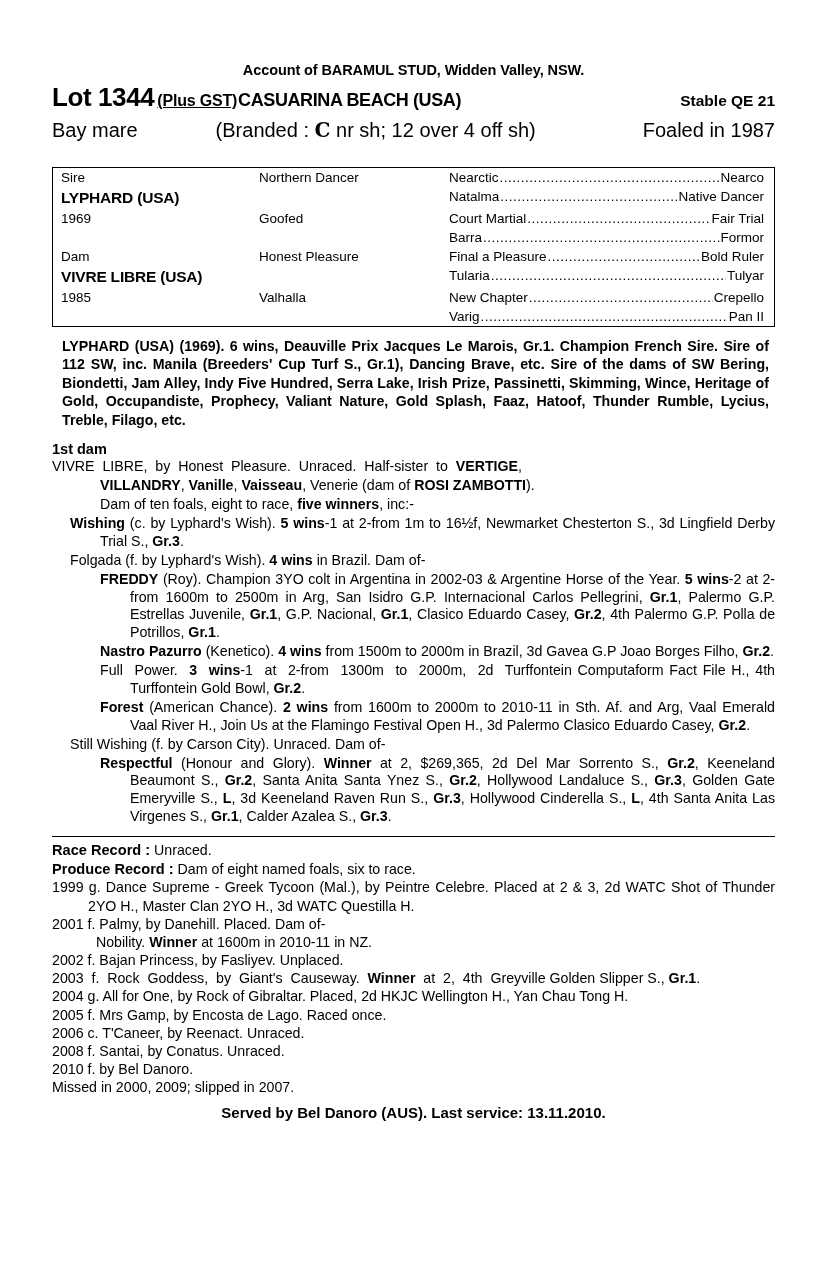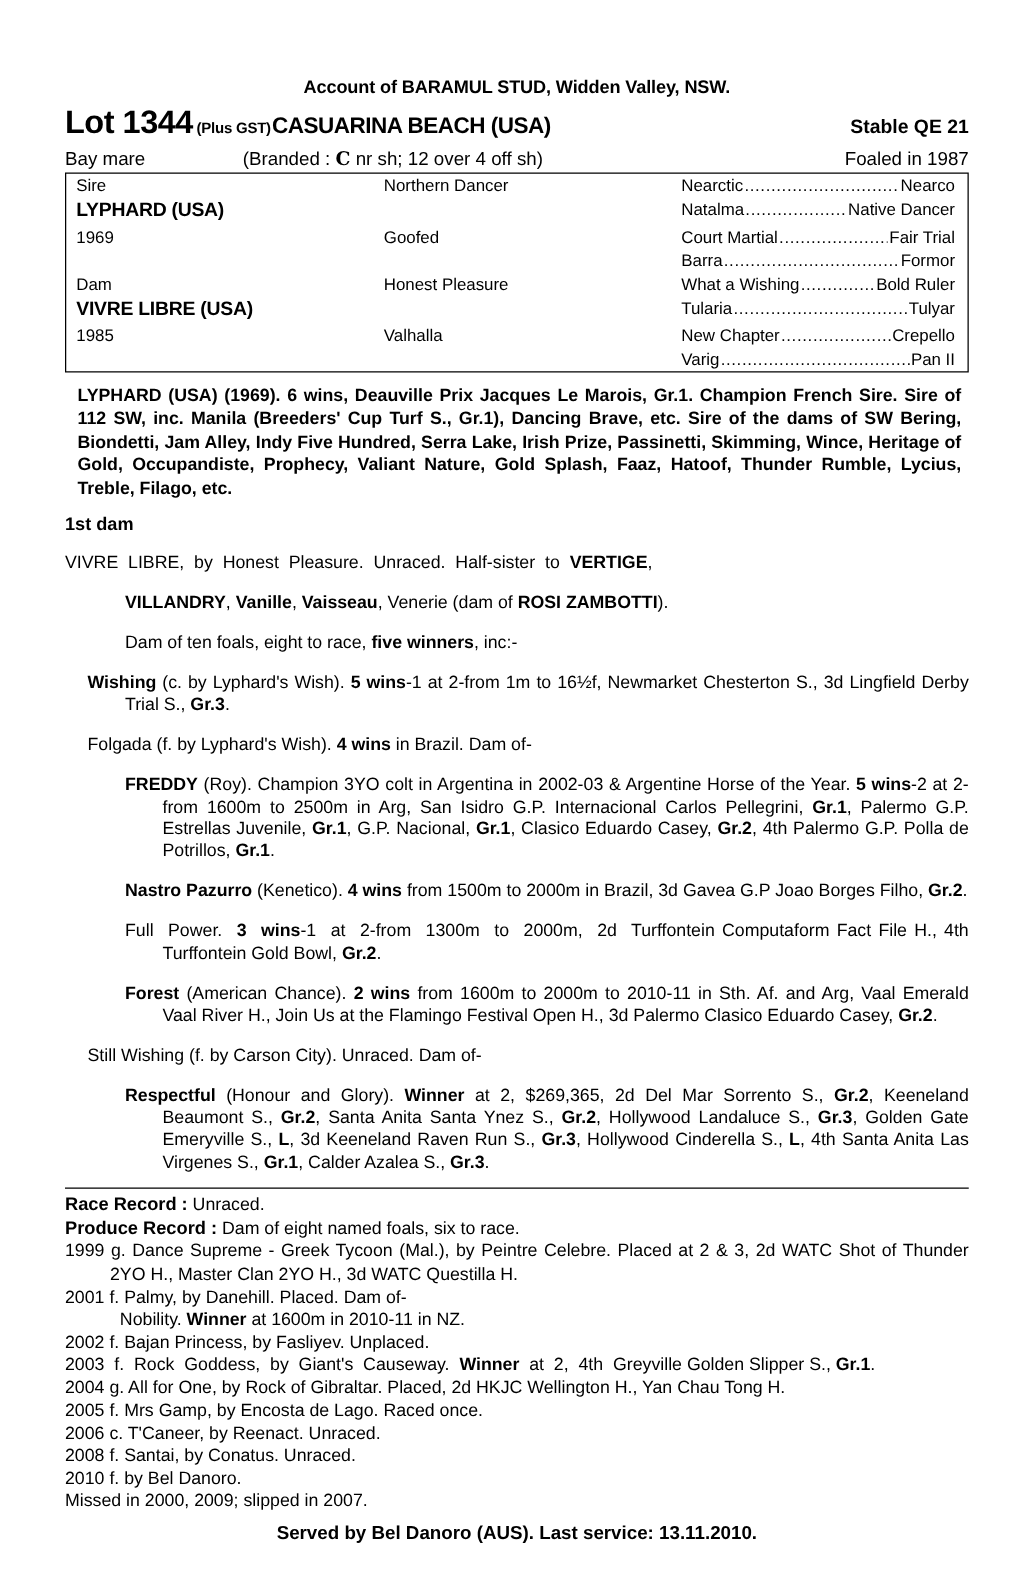--- a/index.html
+++ b/index.html
@@ -35,43 +35,44 @@
     align-items: baseline;
     justify-content: flex-start;
     margin-top: 2px;
   }
   .lot {
     font-size: 26px;
     font-weight: bold;
     letter-spacing: -0.4px;
   }
   .plusgst {
-    font-size: 12px;
+    font-size: 16px;
     font-weight: bold;
     margin-left: 3px;
     letter-spacing: -0.2px;
+    text-decoration: underline;
   }
   .horse-name {
     font-size: 18px;
     font-weight: bold;
     letter-spacing: -0.4px;
     margin-left: 1px;
   }
   .stable {
     font-size: 15.5px;
     font-weight: bold;
     margin-left: auto;
     white-space: nowrap;
   }
   .subtitle-row {
     display: flex;
     align-items: baseline;
-    font-size: 15px;
+    font-size: 20px;
     margin-top: 5px;
-    margin-bottom: 2px;
+    margin-bottom: 25px;
   }
   .subtitle-left { white-space: nowrap; }
   .subtitle-mid {
     margin-left: 78px;
     white-space: nowrap;
   }
   .subtitle-right {
     margin-left: auto;
     white-space: nowrap;
   }
@@ -84,21 +85,20 @@
   .ped-table {
     border: 1.6px solid #000;
     width: 100%;
     box-sizing: border-box;
     font-size: 13.5px;
     margin-bottom: 10px;
   }
   .ped-row {
     display: flex;
     align-items: stretch;
-    gap: 48px;
   }
   .ped-c1 {
     width: 200px;
     padding: 2px 0 2px 8px;
     box-sizing: border-box;
   }
   .ped-c2 {
     width: 190px;
     padding: 2px 0 2px 6px;
     box-sizing: border-box;
@@ -145,21 +145,21 @@
     font-weight: bold;
     font-size: 14.5px;
     margin-bottom: 1px;
   }
   .dam-block {
     font-size: 14.2px;
     line-height: 1.26;
   }
   .p {
     text-align: justify;
-    margin: 14px 0 0 0;
+    margin: 1px 0 0 0;
   }
   .i1 { padding-left: 18px; text-indent: -18px; }
   .i2 { padding-left: 48px; text-indent: -30px; }
   .i4 { padding-left: 78px; text-indent: -30px; }
   .indent-b { padding-left: 48px; }
   b { font-weight: bold; }
 
   .hr {
     border: none;
     border-top: 1.5px solid #000;
@@ -247,21 +247,21 @@
           <span class="val">Formor</span>
         </span>
       </div>
     </div>
 
     <div class="ped-row">
       <div class="ped-c1">Dam</div>
       <div class="ped-c2">Honest Pleasure</div>
       <div class="ped-c3">
         <span class="dots-line">
-          <span class="lbl">What a Wishing </span>
+          <span class="lbl">Final a Pleasure </span>
           <span class="dots">..................................................................</span>
           <span class="val">Bold Ruler</span>
         </span>
       </div>
     </div>
 
     <div class="ped-row">
       <div class="ped-c1 ped-strong">VIVRE LIBRE (USA)</div>
       <div class="ped-c2"></div>
       <div class="ped-c3">

